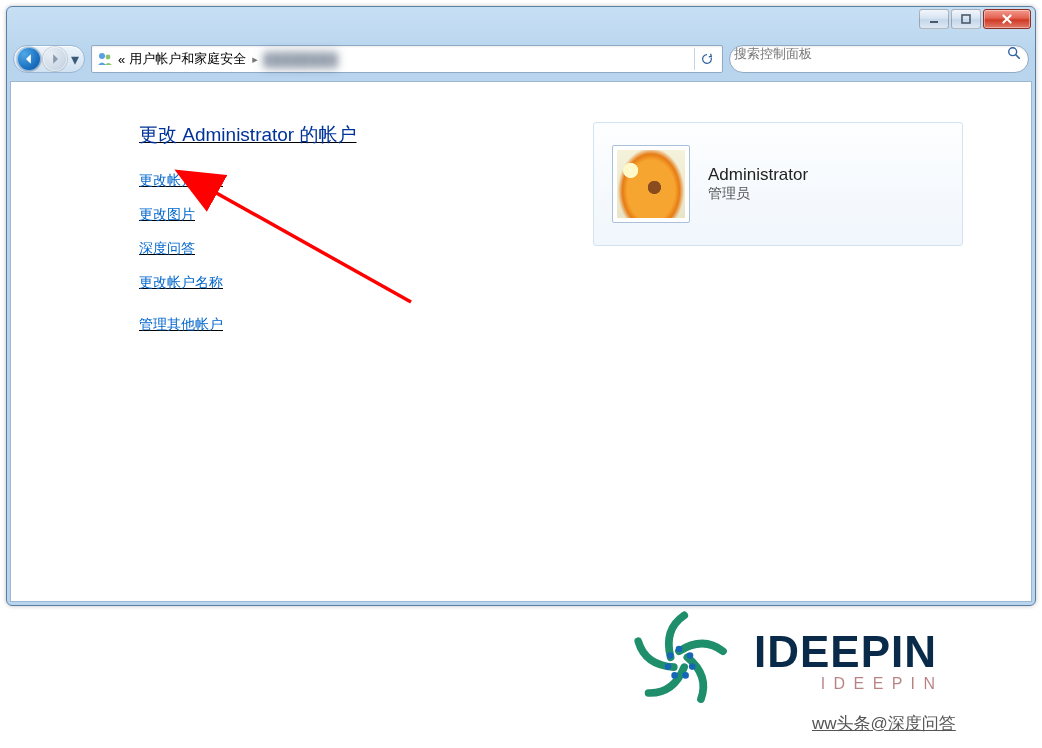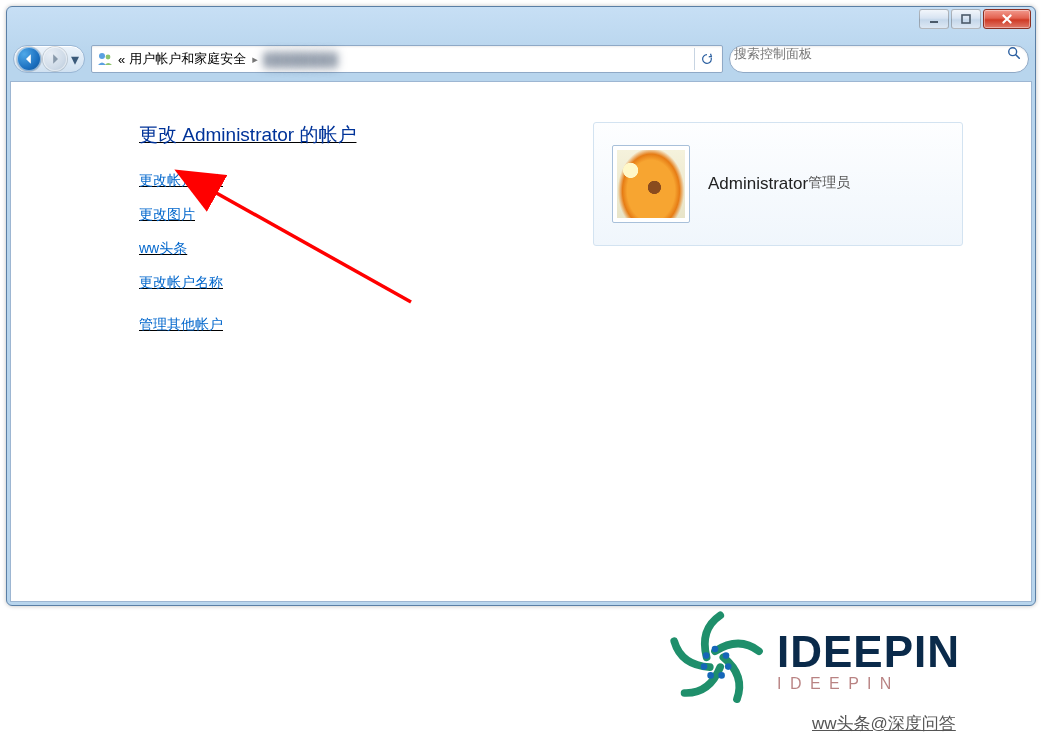--- a/index.html
+++ b/index.html
@@ -162,34 +162,35 @@
     width:78px;height:78px;border:1px solid #a8c0da;background:#fff;padding:4px;border-radius:2px;
   }
   .account-pic .flower{
     width:100%;height:100%;
     background:
       radial-gradient(circle at 20% 30%, #fff8c8 0 10%, transparent 11%),
       radial-gradient(circle at 55% 55%, #8a4b1e 0 12%, transparent 13%),
       radial-gradient(ellipse 70% 90% at 50% 60%, #f7a531 0 50%, #e67c15 60%, transparent 70%),
       linear-gradient(#f5f2dc, #e8e4c8);
   }
-  .account-info{display:flex;flex-direction:row;gap:0}
+  .account-info{display:flex;flex-direction:column;gap:0}
   .account-name{font-size:17px;color:#222}
   .account-role{font-size:14px;color:#555}
 
   
   .arrow-overlay{
     position:absolute; left:0; top:0; width:100%; height:100%; pointer-events:none;
   }
 
   
   .branding{
-    position:absolute; left:660px; top:590px; width:380px; height:140px;
-    display:flex; align-items:center; gap:7px;
+    position:absolute; left:624px; top:590px; width:380px; height:140px;
+    display:flex; align-items:center; gap:20px;
     pointer-events:none;
+    text-align:right;
   }
   .swirl{width:110px;height:110px}
   .brand-text{display:flex;flex-direction:column}
   .brand-title{font-size:44px;font-weight:800;color:#0a2a4a;letter-spacing:1px;font-family:Arial,sans-serif}
   .brand-sub{font-size:16px;color:#7f1d1d;letter-spacing:2px;opacity:0.55;margin-top:-2px;font-family:Arial,sans-serif}
   .byline{
     position:absolute; left:812px; top:712px; font-size:17px; color:#555;
     pointer-events:none;
     text-decoration:underline;
   }
@@ -264,21 +265,21 @@
       </span>
     </div>
   </div>
 
   <div class="content">
     <div class="page">
       <h1>更改 Administrator 的帐户</h1>
       <div class="links">
         <a>更改帐户名称</a>
         <a>更改图片</a>
-        <a>ww头条</a>
+        <a>深度问答</a>
         <a>更改帐户名称</a>
         <a class="spacer-above">管理其他帐户</a>
       </div>
     </div>
 
     <div class="account-card">
       <div class="account-pic">
         <div class="flower"></div>
       </div>
       <div class="account-info">

